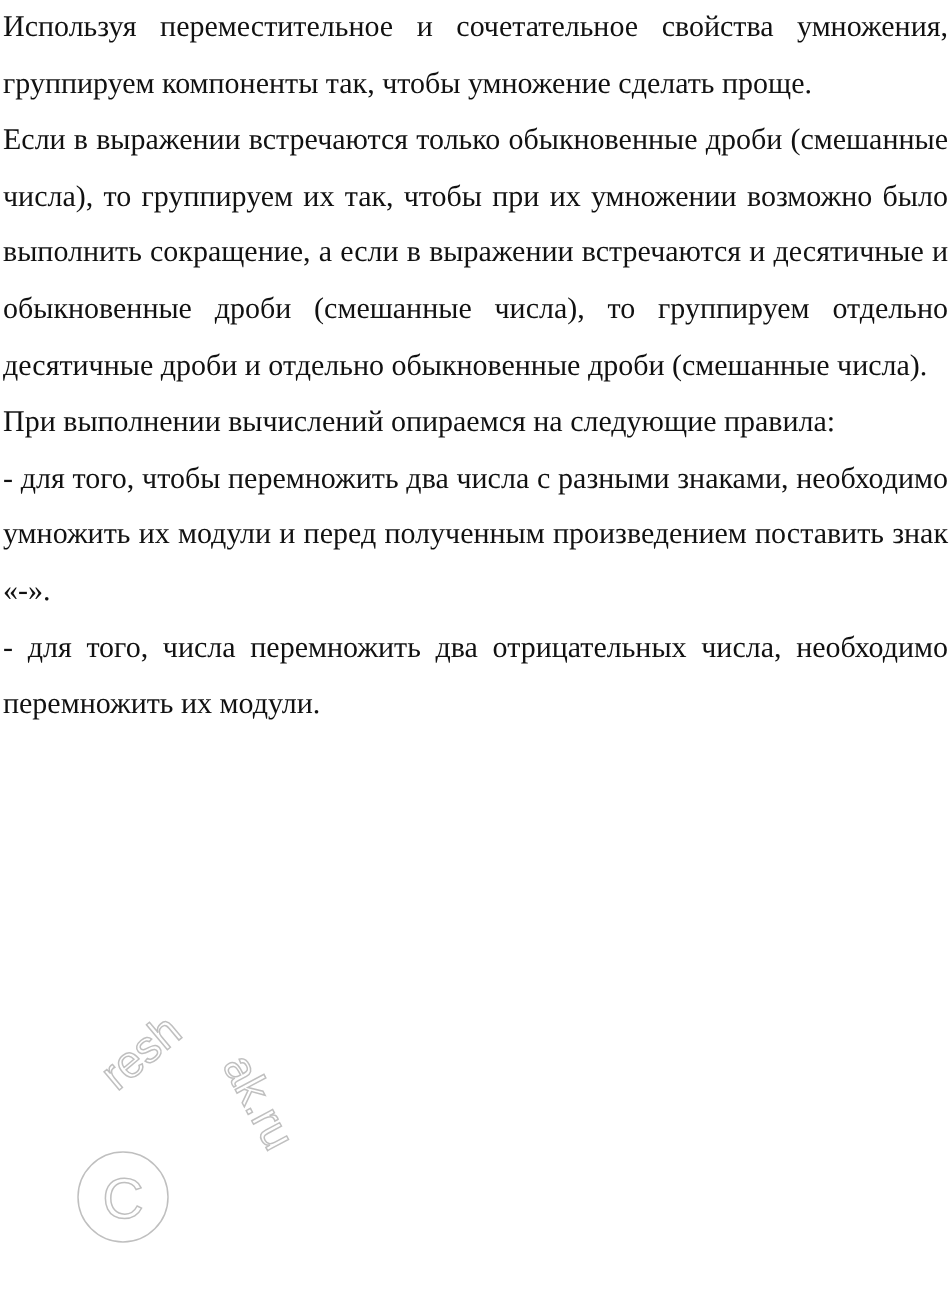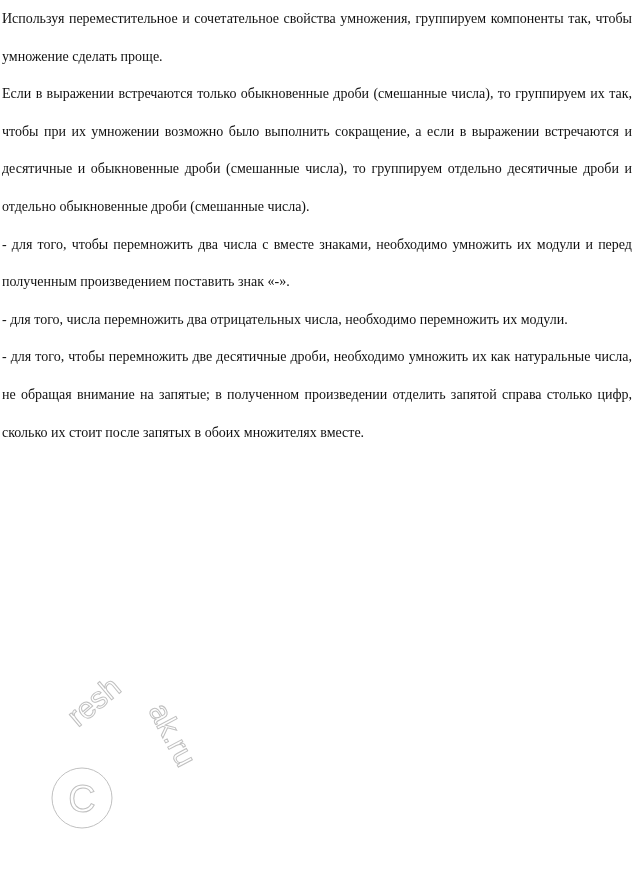--- a/index.html
+++ b/index.html
@@ -12,21 +12,21 @@
       height: 869px;
       overflow: hidden;
       position: relative;
     }
     .doc {
       position: absolute;
       left: 2px;
       top: 0;
       width: 630px;
       font-family: "Liberation Serif", "DejaVu Serif", serif;
-      font-size: 14px;
+      font-size: 20px;
       line-height: 37.6px;
       color: #111111;
     }
     .para {
       margin: 0;
       text-align: justify;
       text-align-last: left;
     }
     .watermark {
       position: absolute;
@@ -36,23 +36,23 @@
       height: 200px;
       pointer-events: none;
     }
   </style>
 </head>
 <body>
 
 <div class="doc">
   <p class="para">Используя переместительное и сочетательное свойства умножения, группируем компоненты так, чтобы умножение сделать проще.</p>
   <p class="para">Если в выражении встречаются только обыкновенные дроби (смешанные числа), то группируем их так, чтобы при их умножении возможно было выполнить сокращение, а если в выражении встречаются и десятичные и обыкновенные дроби (смешанные числа), то группируем отдельно десятичные дроби и отдельно обыкновенные дроби (смешанные числа).</p>
-  <p class="para">- для того, чтобы перемножить два числа с вместе знаками, необходимо умножить их модули и перед полученным произведением поставить знак «-».</p>
+  <p class="para">При выполнении вычислений опираемся на следующие правила:</p>
+  <p class="para">- для того, чтобы перемножить два числа с разными знаками, необходимо умножить их модули и перед полученным произведением поставить знак «-».</p>
   <p class="para">- для того, числа перемножить два отрицательных числа, необходимо перемножить их модули.</p>
-  <p class="para">- для того, чтобы перемножить две десятичные дроби, необходимо умножить их как натуральные числа, не обращая внимание на запятые; в полученном произведении отделить запятой справа столько цифр, сколько их стоит после запятых в обоих множителях вместе.</p>
 </div>
 
 <div class="watermark">
   <svg width="160" height="200" viewBox="0 0 160 200">
     <g fill="none" stroke="#b0b0b0" stroke-width="1" opacity="0.8">
       <circle cx="42" cy="128" r="30"></circle>
       <text x="42" y="142" text-anchor="middle" font-family="Liberation Sans, sans-serif" font-size="38" fill="none" stroke="#b0b0b0">C</text>
       <text x="0" y="0" transform="translate(38,58) rotate(-40)" font-family="Liberation Sans, sans-serif" font-size="30" fill="none" stroke="#b0b0b0">resh</text>
       <text x="0" y="0" transform="translate(108,40) rotate(62)" font-family="Liberation Sans, sans-serif" font-size="30" fill="none" stroke="#b0b0b0">ak.ru</text>
     </g>

